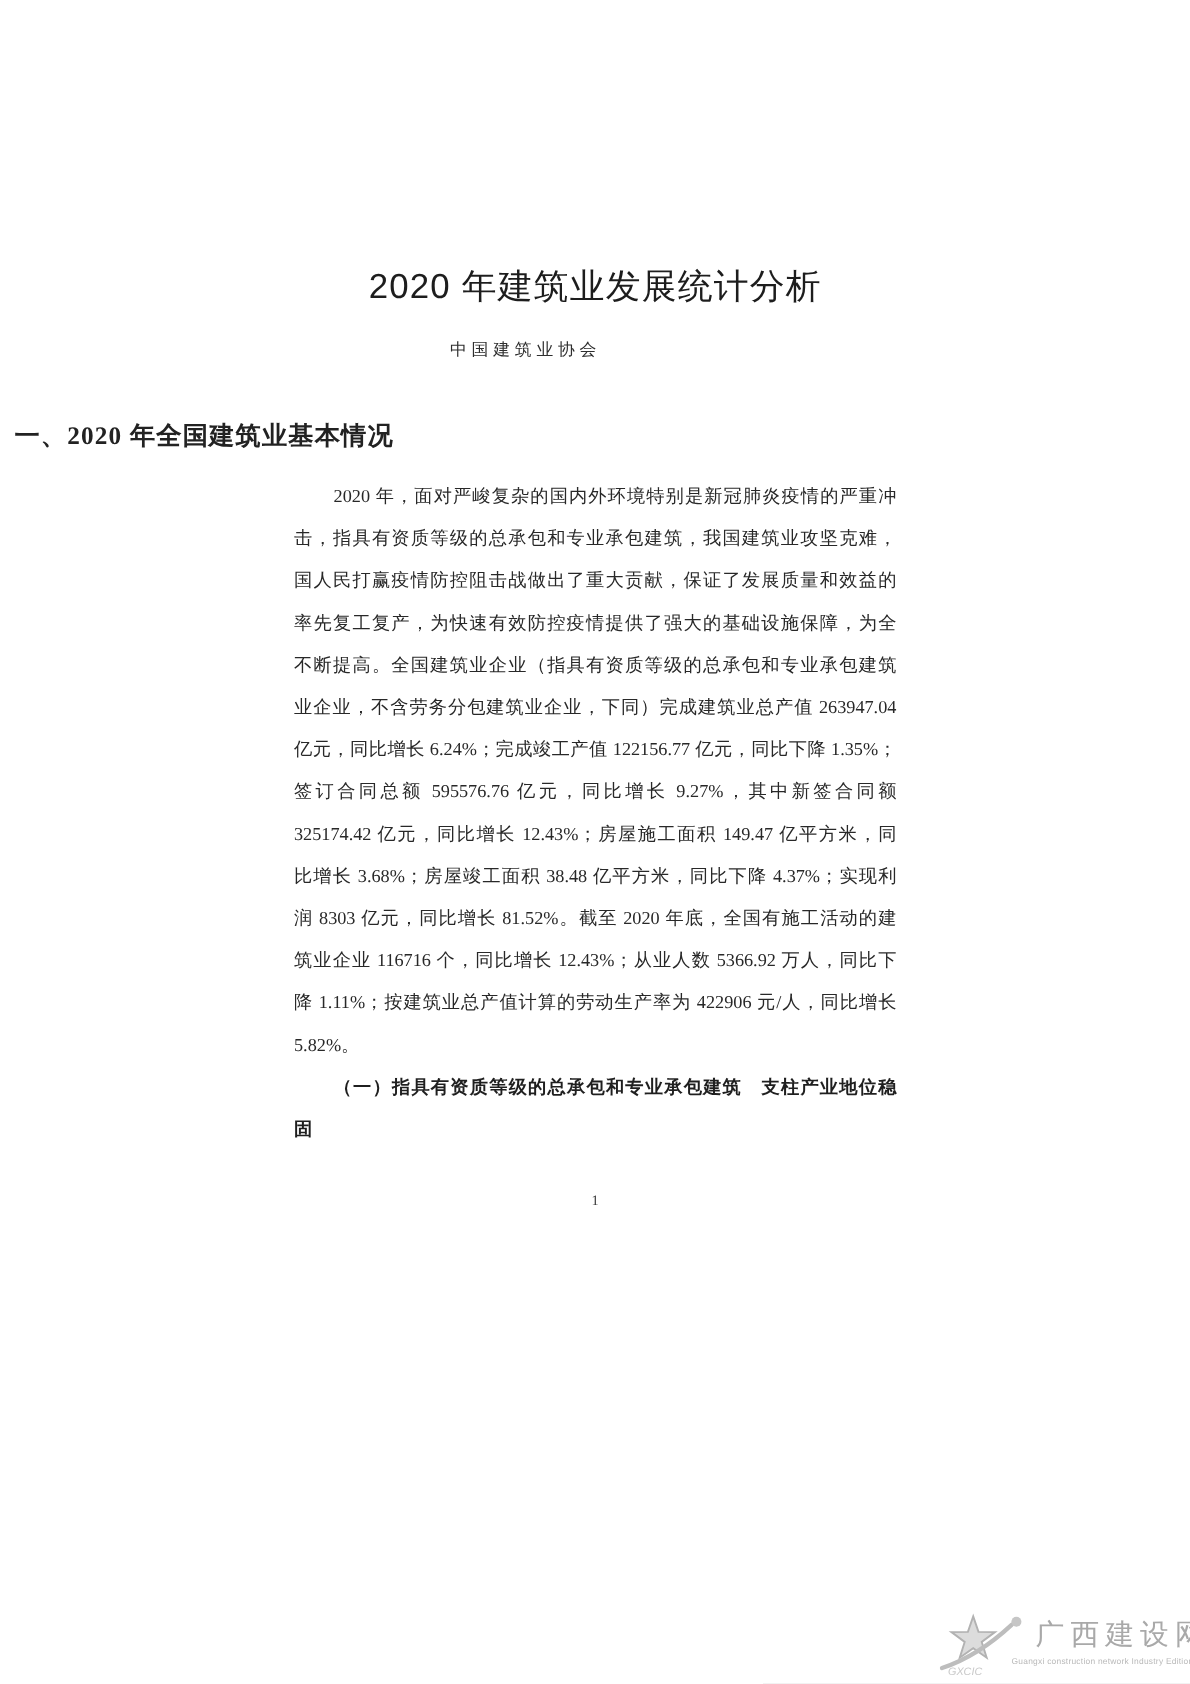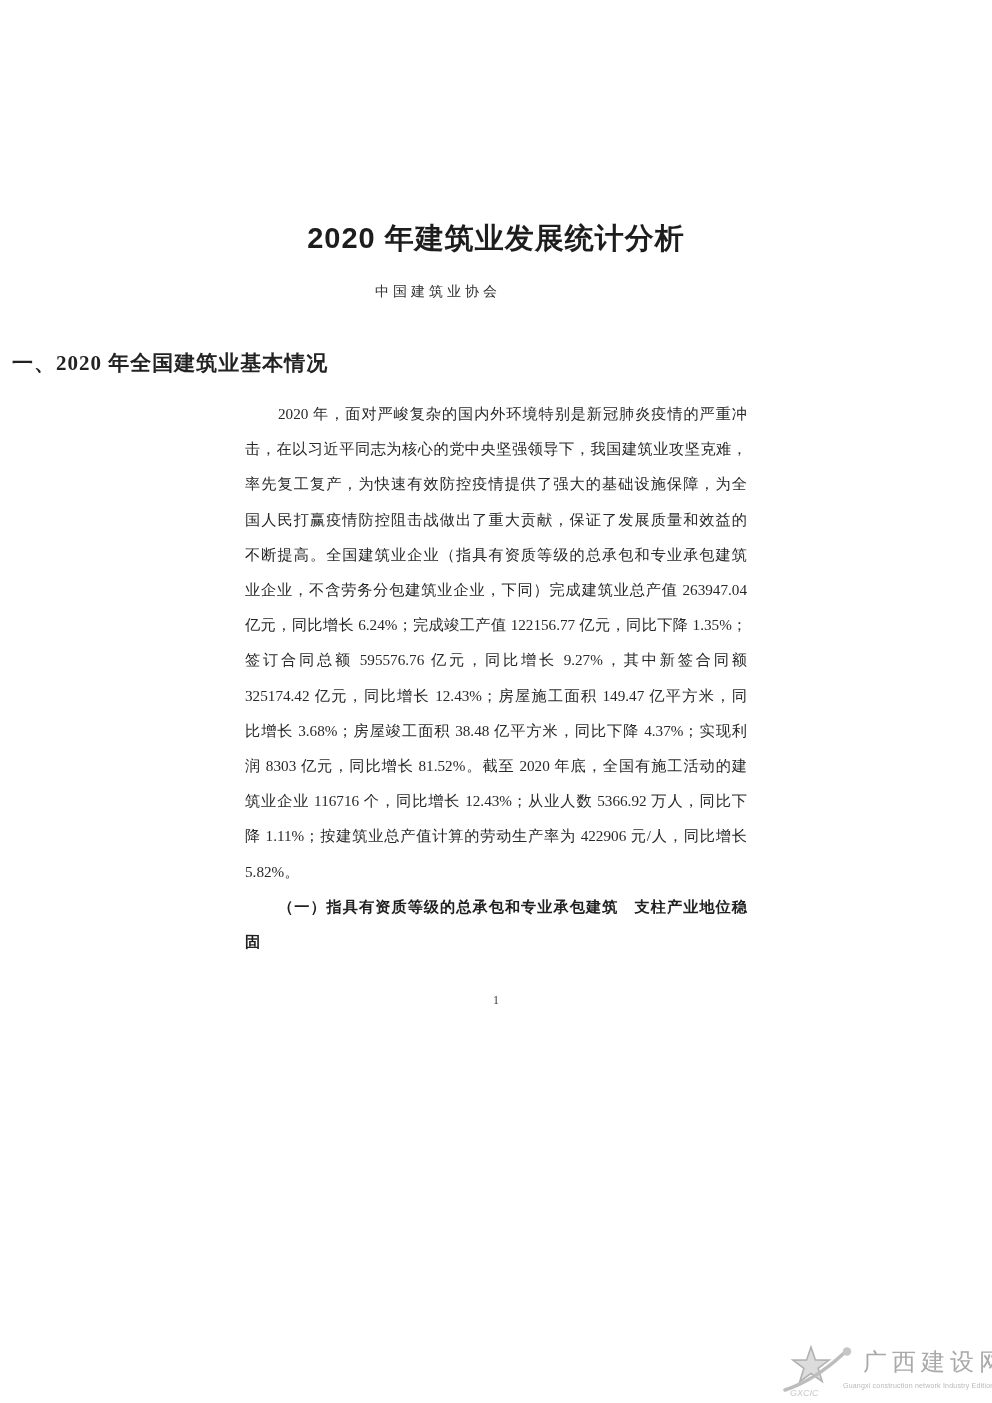--- a/index.html
+++ b/index.html
@@ -9,21 +9,21 @@
     margin:0 auto;
     background:#ffffff;
     overflow:hidden;
     font-family:"Liberation Serif", serif;
     color:#272727;
   }
   .doc-title{
     position:absolute;top:219px;left:0;width:992px;
     text-align:center;
     font-family:"Liberation Sans", sans-serif;
-    font-size:29px;font-weight:700;letter-spacing:1px;
+    font-size:29px;font-weight:400;letter-spacing:1px;
     color:#1d1d1d;margin:0;
   }
   .doc-subtitle{
     position:absolute;top:283px;left:0;width:876px;
     text-align:center;
     font-size:14px;letter-spacing:4px;
     color:#2e2e2e;
   }
   .section-heading{
     position:absolute;top:349px;left:12px;width:992px;
@@ -74,23 +74,23 @@
 <div class="page">
 
   <h1 class="doc-title">2020 年建筑业发展统计分析</h1>
 
   <div class="doc-subtitle">中国建筑业协会</div>
 
   <h2 class="section-heading">一、2020 年全国建筑业基本情况</h2>
 
   <div class="body-block">
     <div class="body-line first">2020 年，面对严峻复杂的国内外环境特别是新冠肺炎疫情的严重冲</div>
-    <div class="body-line">击，在以习近平同志为核心的党中央坚强领导下，我国建筑业攻坚克难，</div>
+    <div class="body-line">击，指具有资质等级的总承包和专业承包建筑，我国建筑业攻坚克难，</div>
+    <div class="body-line">国人民打赢疫情防控阻击战做出了重大贡献，保证了发展质量和效益的</div>
     <div class="body-line">率先复工复产，为快速有效防控疫情提供了强大的基础设施保障，为全</div>
-    <div class="body-line">国人民打赢疫情防控阻击战做出了重大贡献，保证了发展质量和效益的</div>
     <div class="body-line">不断提高。全国建筑业企业（指具有资质等级的总承包和专业承包建筑</div>
     <div class="body-line">业企业，不含劳务分包建筑业企业，下同）完成建筑业总产值 263947.04</div>
     <div class="body-line">亿元，同比增长 6.24%；完成竣工产值 122156.77 亿元，同比下降 1.35%；</div>
     <div class="body-line">签订合同总额 595576.76 亿元，同比增长 9.27%，其中新签合同额</div>
     <div class="body-line">325174.42 亿元，同比增长 12.43%；房屋施工面积 149.47 亿平方米，同</div>
     <div class="body-line">比增长 3.68%；房屋竣工面积 38.48 亿平方米，同比下降 4.37%；实现利</div>
     <div class="body-line">润 8303 亿元，同比增长 81.52%。截至 2020 年底，全国有施工活动的建</div>
     <div class="body-line">筑业企业 116716 个，同比增长 12.43%；从业人数 5366.92 万人，同比下</div>
     <div class="body-line">降 1.11%；按建筑业总产值计算的劳动生产率为 422906 元/人，同比增长</div>
     <div class="body-line last">5.82%。</div>

